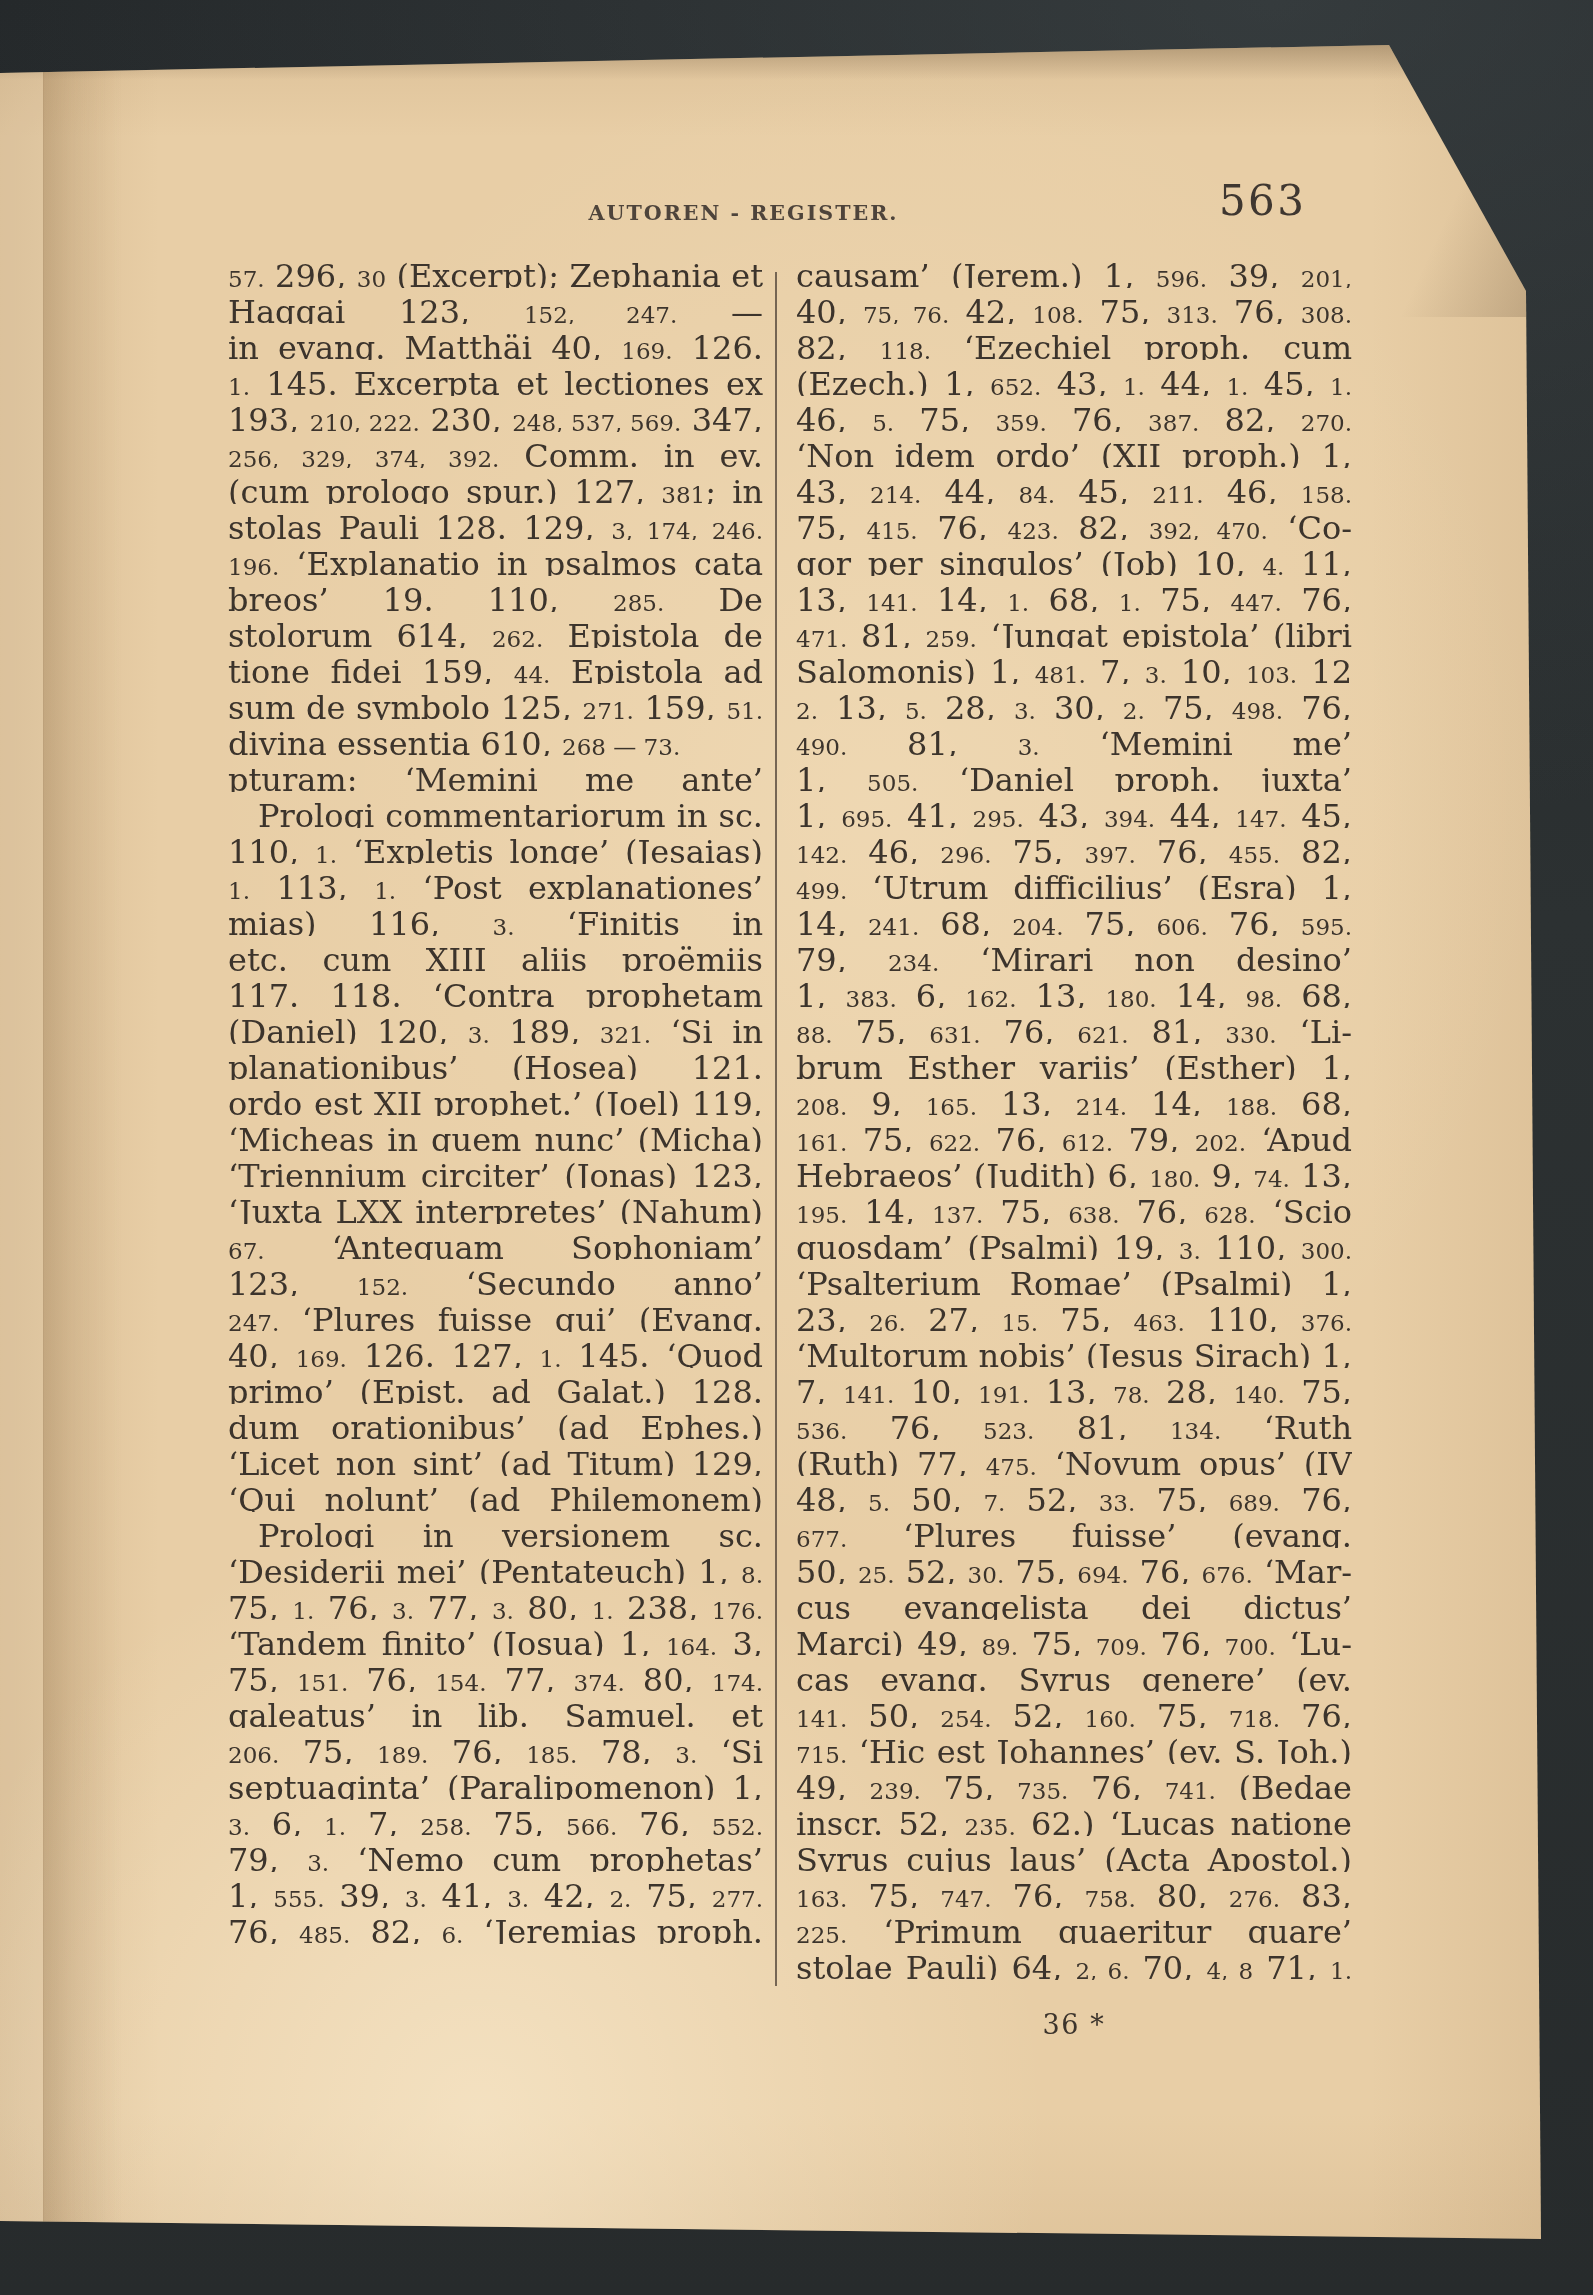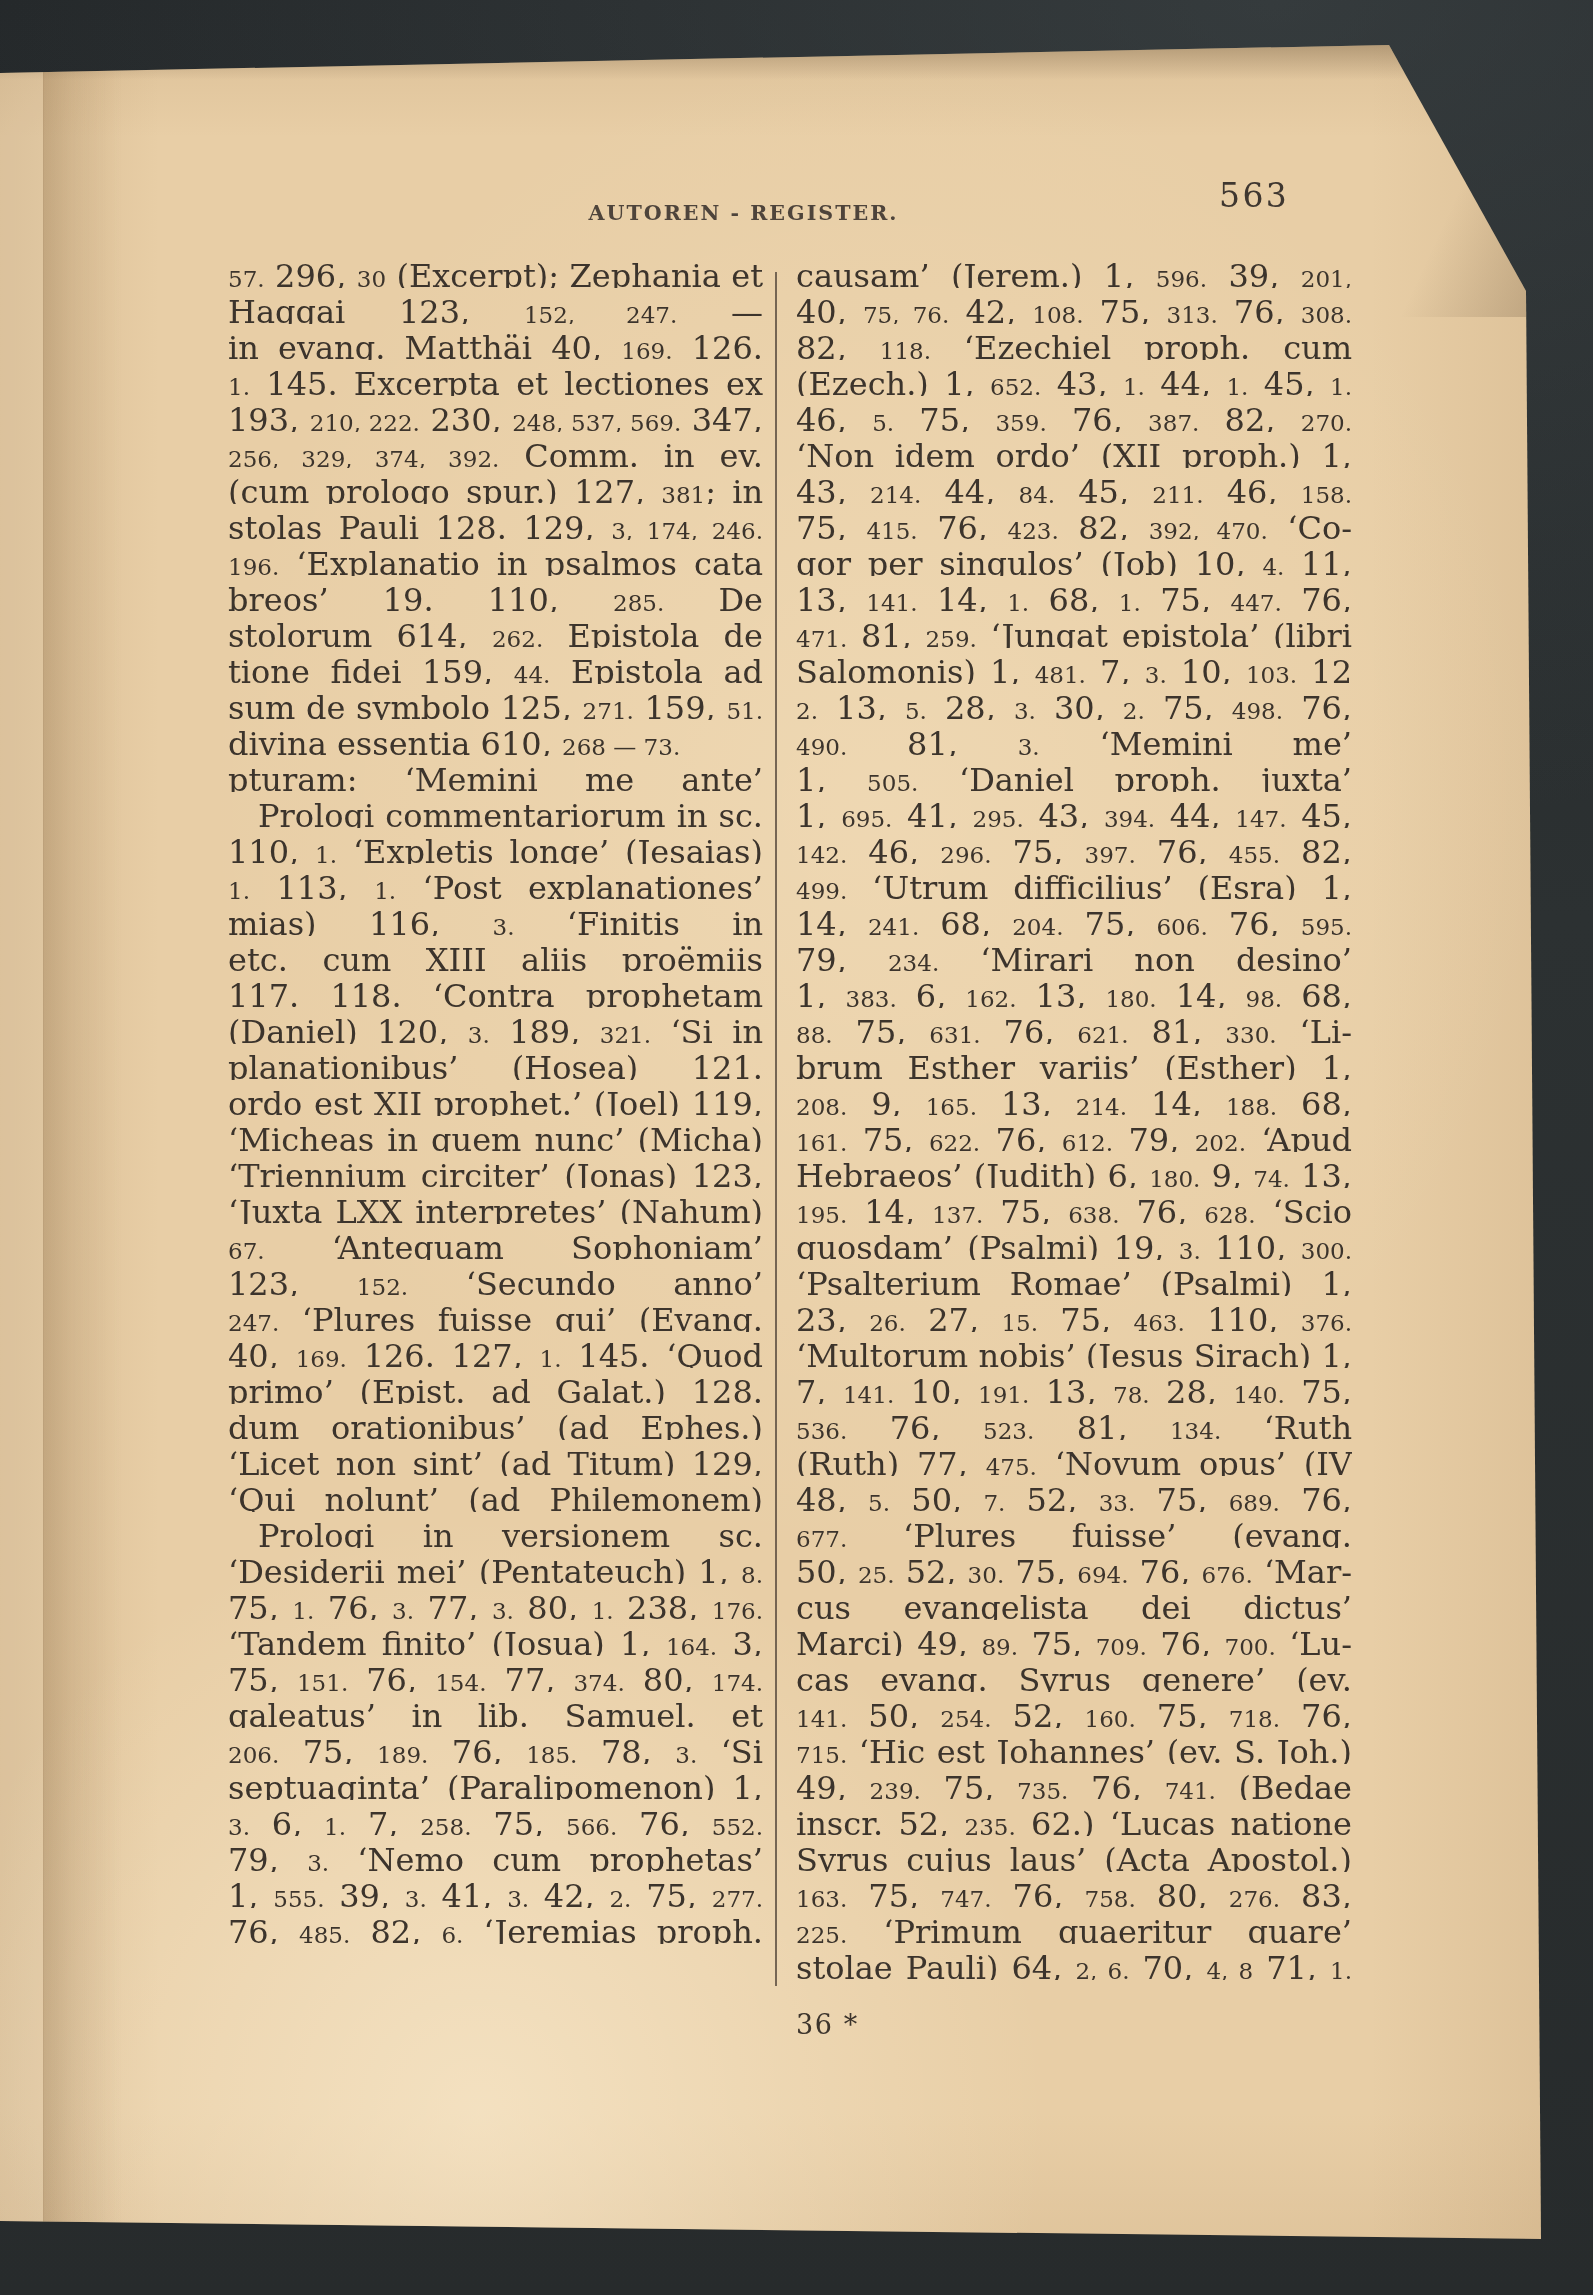--- a/index.html
+++ b/index.html
@@ -44,40 +44,40 @@
     position:absolute;left:1346px;top:32px;width:206px;height:285px;
     background:linear-gradient(115deg, rgba(80,60,38,0) 55%, rgba(80,60,38,.25) 100%);
   }
   .header-title{
     position:absolute;left:522px;top:201px;width:443px;
     text-align:center;font-size:20.6px;letter-spacing:2px;
     color:#4e443b;font-weight:bold;
   }
   .page-number{
     position:absolute;left:1219px;top:176px;
-    font-size:33px;letter-spacing:2.4px;color:#3f3730;
+    font-size:42px;letter-spacing:2.4px;color:#3f3730;
   }
   .col{
     position:absolute;top:252px;color:var(--ink);
     font-size:32px;line-height:48px;
     text-align:justify;text-justify:inter-word;
   }
   .col-left{left:228px;width:535px;}
   .col-right{left:796px;width:556px;}
   .ln{height:36px;overflow:hidden;text-align-last:justify;}
   .ln.flush{text-align-last:left;}
   .ln.indent{padding-left:30px;}
   .sm{font-size:0.72em;}
   .divider{
     position:absolute;left:775px;top:272px;width:1.6px;height:1714px;
     background:var(--divider);opacity:.8;
   }
   .signature{
     position:absolute;left:796px;top:2009px;width:556px;
-    text-align:left;font-size:27px;color:var(--ink);letter-spacing:1.6px;
+    text-align:center;font-size:27px;color:var(--ink);letter-spacing:1.6px;
   }
 </style>
 </head>
 <body>
 
 <div class="scene">
   <div class="paper">
     <div class="facing-edge"></div>
     <div class="gutter"></div>
     <div class="top-shade"></div>

